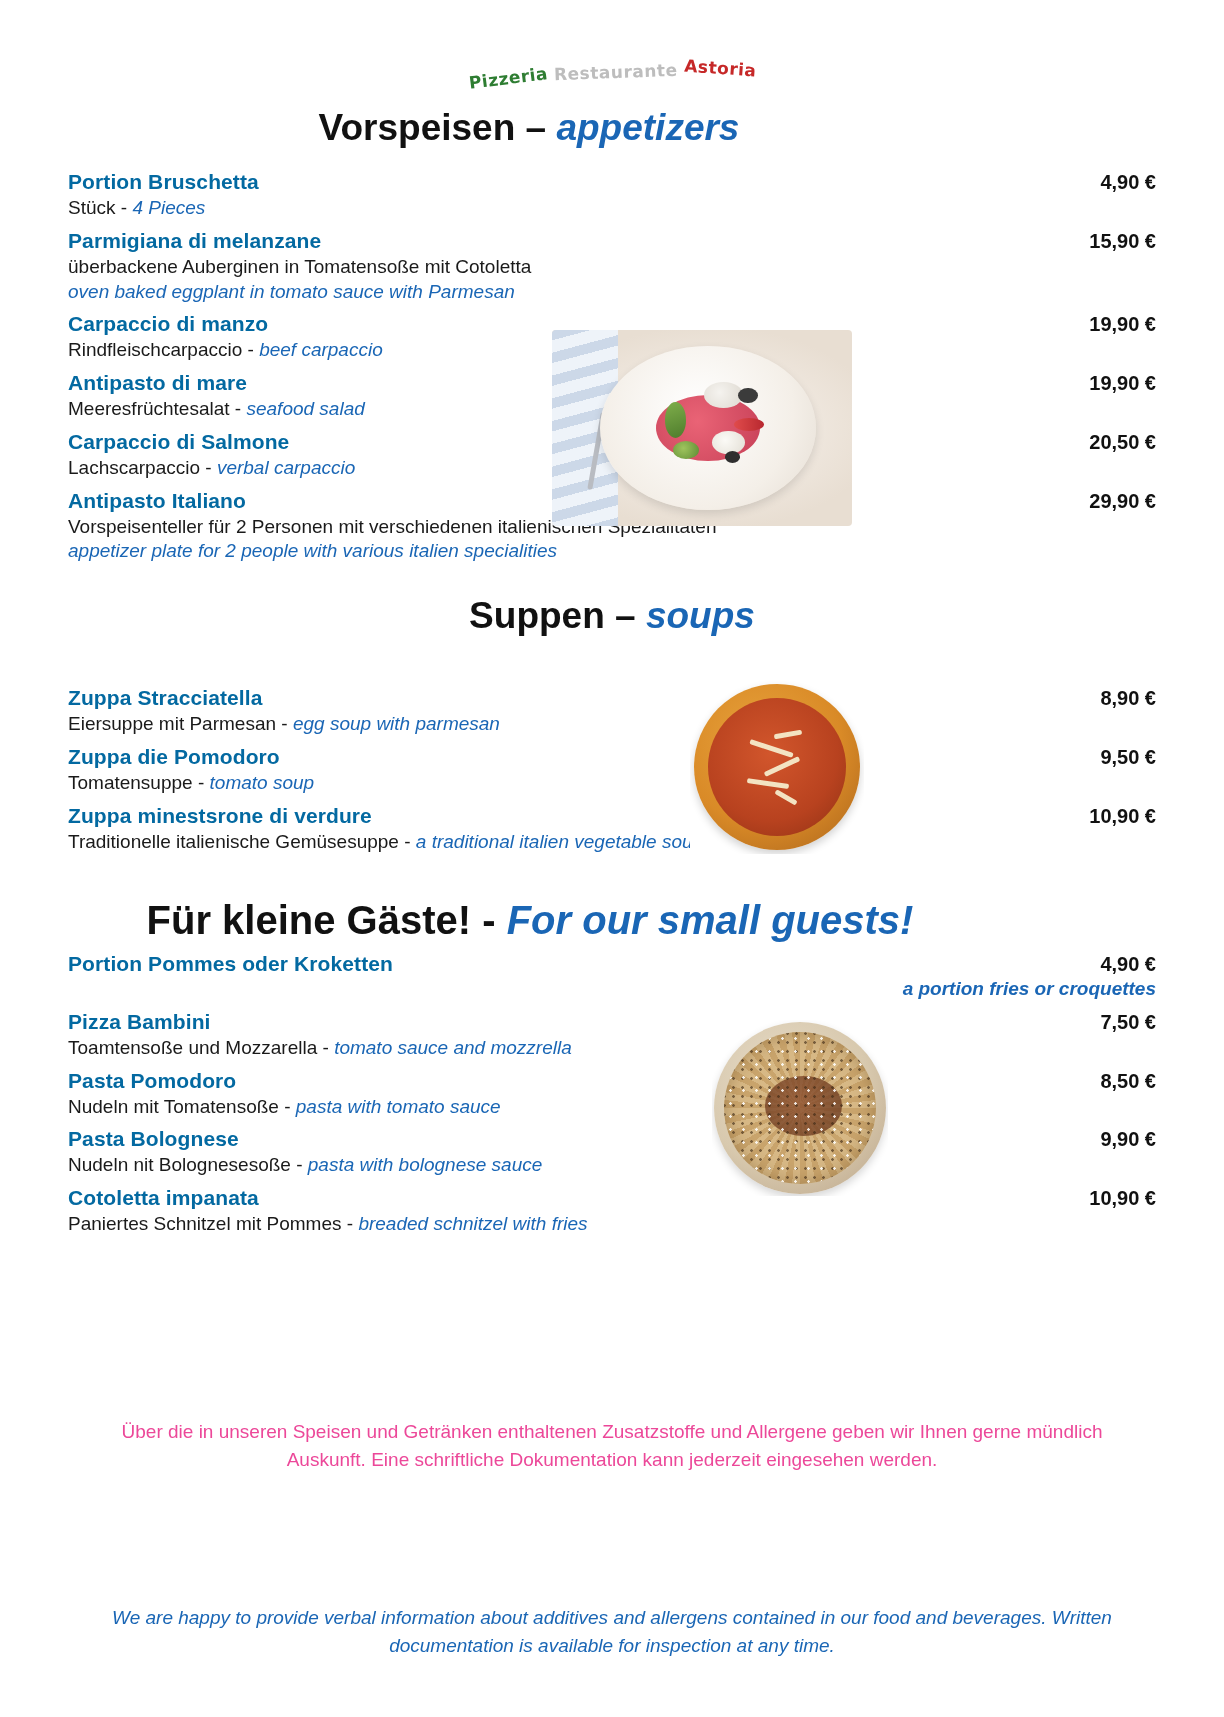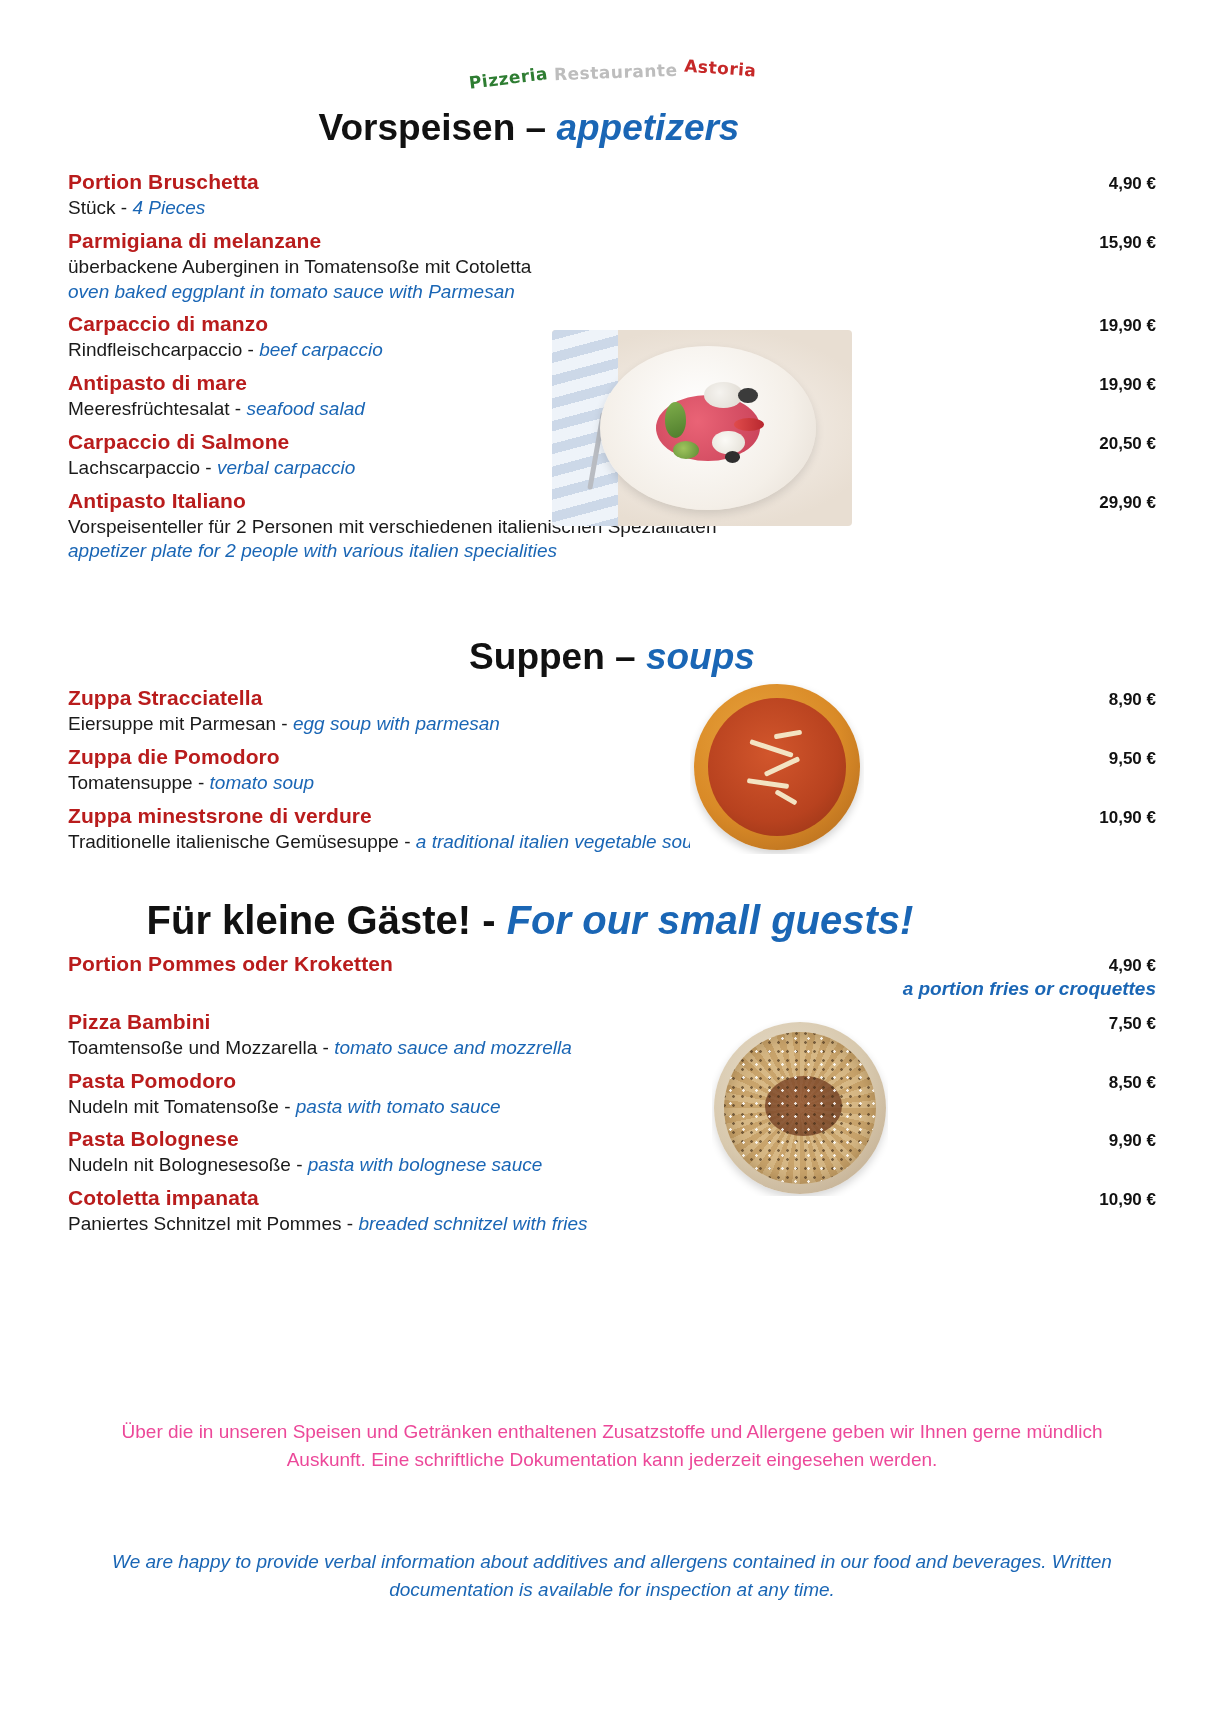--- a/index.html
+++ b/index.html
@@ -51,21 +51,21 @@
     color: #111;
     margin: 0;
     line-height: 1.1;
   }
   .section-title .en {
     color: #1a66b5;
     font-style: italic;
     font-weight: bold;
   }
   #title-appetizers { position: absolute; top: 108px; left: 0; width: 1058px; }
-  #title-soups      { position: absolute; top: 637px; left: 0; width: 1224px; text-align: center; }
+  #title-soups      { position: absolute; top: 596px; left: 0; width: 1224px; text-align: center; }
   #title-kids       { position: absolute; top: 898px; left: 0; width: 1060px; }
   #title-kids .de   { font-size: 40px; }
   #title-kids .en   { font-size: 40px; }
 
   
   .list {
     position: absolute;
     left: 68px;
     width: 1088px;
   }
@@ -75,25 +75,25 @@
 
   .item { position: relative; margin-bottom: 9px; }
   .item-head {
     display: flex;
     align-items: baseline;
     justify-content: space-between;
   }
   .item-name {
     font-size: 21px;
     font-weight: bold;
-    color: #b91c1c;
+    color: #0369a1;
     letter-spacing: 0.1px;
   }
   .item-price {
-    font-size: 17px;
+    font-size: 20px;
     font-weight: bold;
     color: #111;
     white-space: nowrap;
     padding-left: 14px;
   }
   .desc-de {
     font-size: 19px;
     color: #1a1a1a;
     margin-top: 2px;
     line-height: 1.25;
@@ -201,21 +201,21 @@
   }
 
   
   .footer {
     position: absolute;
     left: 80px;
     width: 1064px;
     text-align: center;
   }
   #footer-de { top: 1418px; font-size: 19px; line-height: 1.45; color: #ec4899; }
-  #footer-en { top: 1548px; font-size: 19px; line-height: 1.45; color: #1a66b5; font-style: italic; }
+  #footer-en { top: 1604px; font-size: 19px; line-height: 1.45; color: #1a66b5; font-style: italic; }
 </style>
 </head>
 <body>
 
 <div class="page">
 
   <div class="logo">
     <span class="w w1">Pizzeria</span>
     <span class="w w2">Restaurante</span>
     <span class="w w3">Astoria</span>

